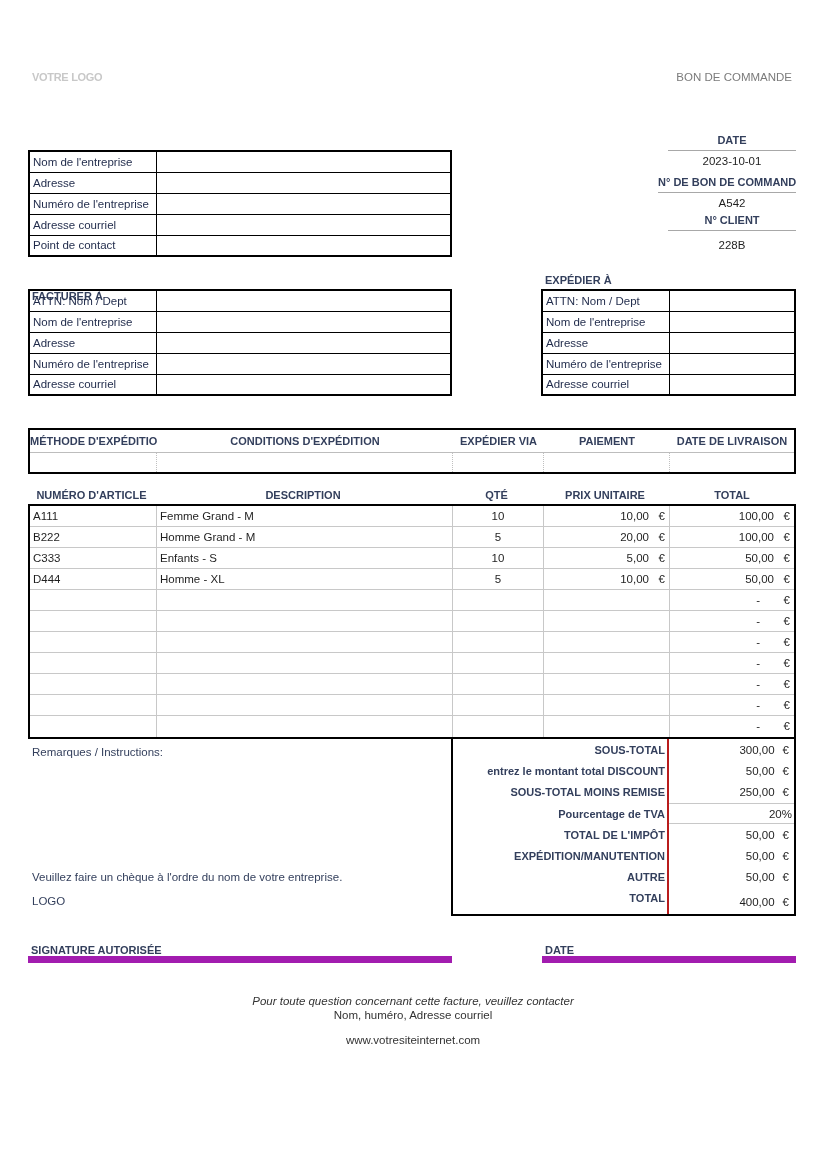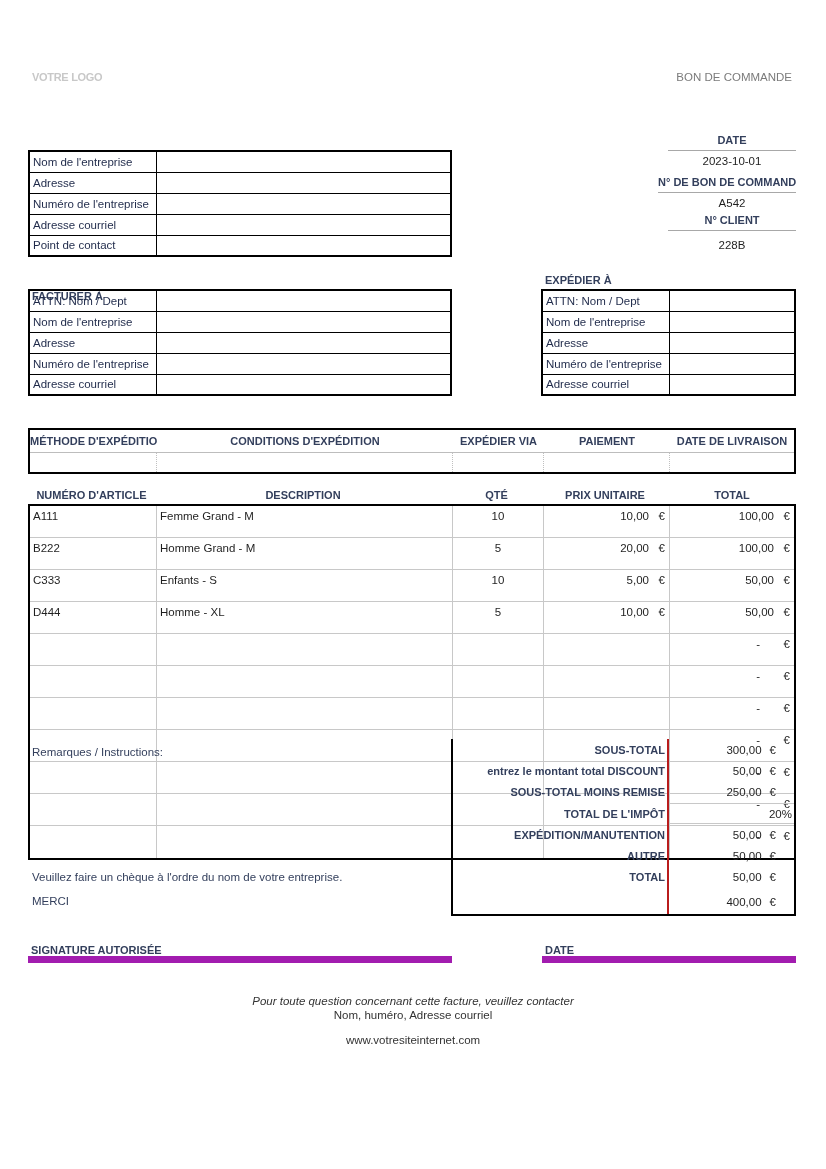--- a/index.html
+++ b/index.html
@@ -19,34 +19,34 @@
   .sec-title { position: absolute; font-size: 11px; font-weight: bold; color: #333f5c; }
   .ship-hdr { position: absolute; left: 28px; top: 428px; width: 768px; border: 2px solid #000; }
   .ship-hdr .row { display: flex; height: 22px; }
   .ship-hdr .row.vals { height: 20px; border-top: 1px solid #bdbdbd; }
   .ship-hdr .cell { text-align: center; line-height: 22px; font-size: 11px; font-weight: bold; color: #333f5c; white-space: nowrap; overflow: hidden; }
   .ship-hdr .row.vals .cell { border-right: 1px dotted #c0c0c0; }
   .ship-hdr .row.vals .cell:last-child { border-right: none; }
   .items-head { position: absolute; left: 28px; top: 486px; width: 768px; display: flex; height: 18px; }
   .items-head div { text-align: center; font-size: 11px; font-weight: bold; color: #333f5c; line-height: 18px; }
   .items { position: absolute; left: 28px; top: 504px; width: 768px; border: 2px solid #000; }
-  .items .r { display: flex; height: 32px; border-bottom: 1px solid #c8c8c8; justify-content: space-between; }
+  .items .r { display: flex; height: 21px; border-bottom: 1px solid #c8c8c8; justify-content: space-between; }
   .items .r:last-child { border-bottom: none; }
   .items .c { border-right: 1px solid #c8c8c8; padding: 0 3px; line-height: 20px; font-size: 11.5px; white-space: nowrap; overflow: hidden; }
   .items .c:last-child { border-right: none; }
   .c1 { width: 127px; } .c2 { width: 296px; } .c3 { width: 91px; text-align: center; } .c4 { width: 126px; } .c5 { flex: 1; }
   .money { display: flex; justify-content: flex-end; gap: 8px; padding-right: 4px !important; }
   .money .eur { width: 8px; text-align: right; }
   .money .dash { margin-right: 14px; }
   .remarks { position: absolute; left: 32px; font-size: 11.5px; color: #333f5c; }
   .totals { position: absolute; left: 451px; top: 739px; width: 345px; height: 177px; border: 2px solid #000; border-top: none; display: flex; }
   .totals .labels { width: 216px; border-right: 2px solid #b91c1c; }
   .totals .values { flex: 1; }
   .tl { height: 21.2px; text-align: right; padding-right: 2px; font-size: 11px; font-weight: bold; color: #333f5c; line-height: 22px; white-space: nowrap; }
-  .tv { height: 21.2px; display: flex; justify-content: flex-end; gap: 8px; padding-right: 18px; font-size: 11.5px; line-height: 23px; }
+  .tv { height: 21.2px; display: flex; justify-content: flex-end; gap: 8px; padding-right: 5px; font-size: 11.5px; line-height: 23px; }
   .tv.pct { padding-right: 2px; border-top: 1px solid #c8c8c8; border-bottom: 1px solid #c8c8c8; line-height: 20px; }
   .sig { position: absolute; top: 944px; height: 19px; border-bottom: 7px solid #a21caf; font-size: 11px; font-weight: bold; color: #333f5c; padding-left: 3px; }
   .footer { position: absolute; left: 0; width: 826px; text-align: center; font-size: 11.5px; color: #333; }
   .footer.it { font-style: italic; }
 </style>
 </head>
 <body>
 
 <div class="abs logo">VOTRE LOGO</div>
 <div class="abs doc-title">BON DE COMMANDE</div>
@@ -282,27 +282,28 @@
       <div class="c c4 money"></div>
       <div class="c c5 money">
         <span class="dash">-</span>
         <span class="eur">€</span>
       </div>
     </div>
   </div>
 
 <div class="remarks" style="top:746px;">Remarques / Instructions:</div>
 <div class="remarks" style="top:871px;">Veuillez faire un chèque à l'ordre du nom de votre entreprise.</div>
-<div class="remarks" style="top:895px;">MERCI</div>
+<div class="remarks" style="top:895px;">LOGO</div>
 
 <div class="totals">
   <div class="labels" id="totals-labels">
       <div class="tl">SOUS-TOTAL</div>
       <div class="tl">entrez le montant total  DISCOUNT</div>
       <div class="tl">SOUS-TOTAL MOINS REMISE</div>
+      <div class="tl">Pourcentage de TVA</div>
       <div class="tl">TOTAL DE L'IMPÔT</div>
       <div class="tl">EXPÉDITION/MANUTENTION</div>
       <div class="tl">AUTRE</div>
       <div class="tl" style="height: 26px;">TOTAL</div>
     </div>
   <div class="values" id="totals-values">
       <div class="tv">
         <span>300,00</span>
         <span>€</span>
       </div>

